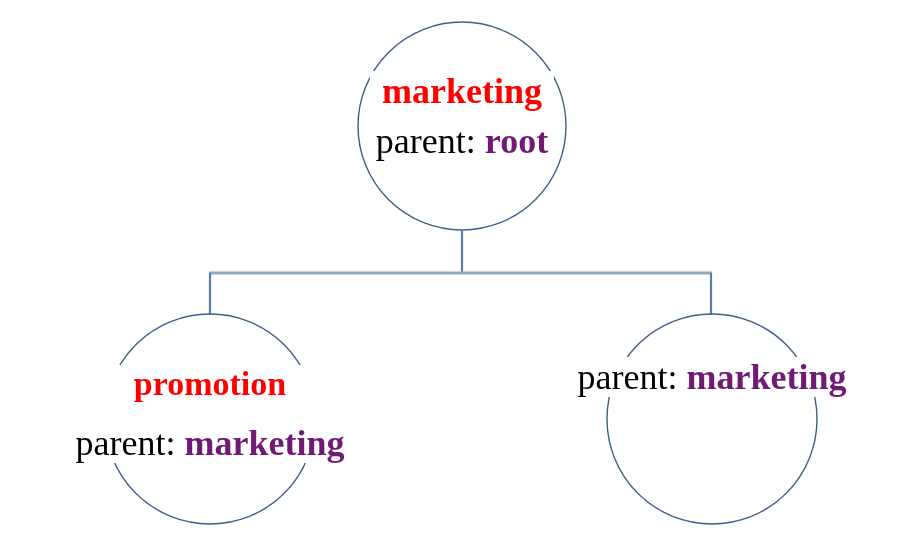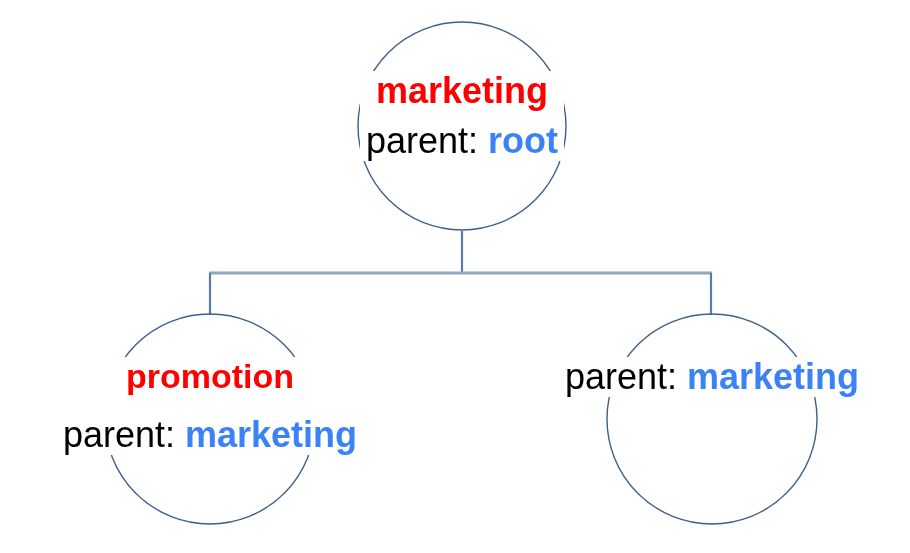--- a/index.html
+++ b/index.html
@@ -6,21 +6,21 @@
     margin: 0;
     padding: 0;
     background: #ffffff;
   }
   #canvas {
     position: relative;
     width: 910px;
     height: 553px;
     background: #ffffff;
     overflow: hidden;
-    font-family: Liberation Sans, sans-serif;
+    font-family: Liberation Serif, serif;
   }
   #edges {
     position: absolute;
     left: 0;
     top: 0;
     width: 910px;
     height: 553px;
   }
   .node {
     position: absolute;
@@ -47,32 +47,32 @@
     display: block;
   }
   .node-parent {
     color: #000000;
     font-weight: normal;
     display: block;
     white-space: nowrap;
   }
   .node-parent b {
     font-weight: bold;
-    color: #3b82f6;
+    color: #701a75;
   }
 
   
   #node-root { left: 357px; top: 21px; width: 210px; height: 210px; }
   #node-root .node-text { top: 50px; }
   #node-root .node-name { font-size: 36px; margin-bottom: 14px; }
   #node-root .node-parent { font-size: 36px; }
 
   
   #node-promotion { left: 104px; top: 313px; width: 212px; height: 212px; }
-  #node-promotion .node-text { top: 44px; }
+  #node-promotion .node-text { top: 52px; }
   #node-promotion .node-name { font-size: 34px; margin-bottom: 24px; }
   #node-promotion .node-parent { font-size: 36px; }
 
   
   #node-ads { left: 606px; top: 313px; width: 212px; height: 212px; }
   #node-ads .node-text { top: 44px; }
   #node-ads .node-name { font-size: 34px; margin-bottom: 24px; }
   #node-ads .node-parent { font-size: 36px; }
 </style>
 </head>

